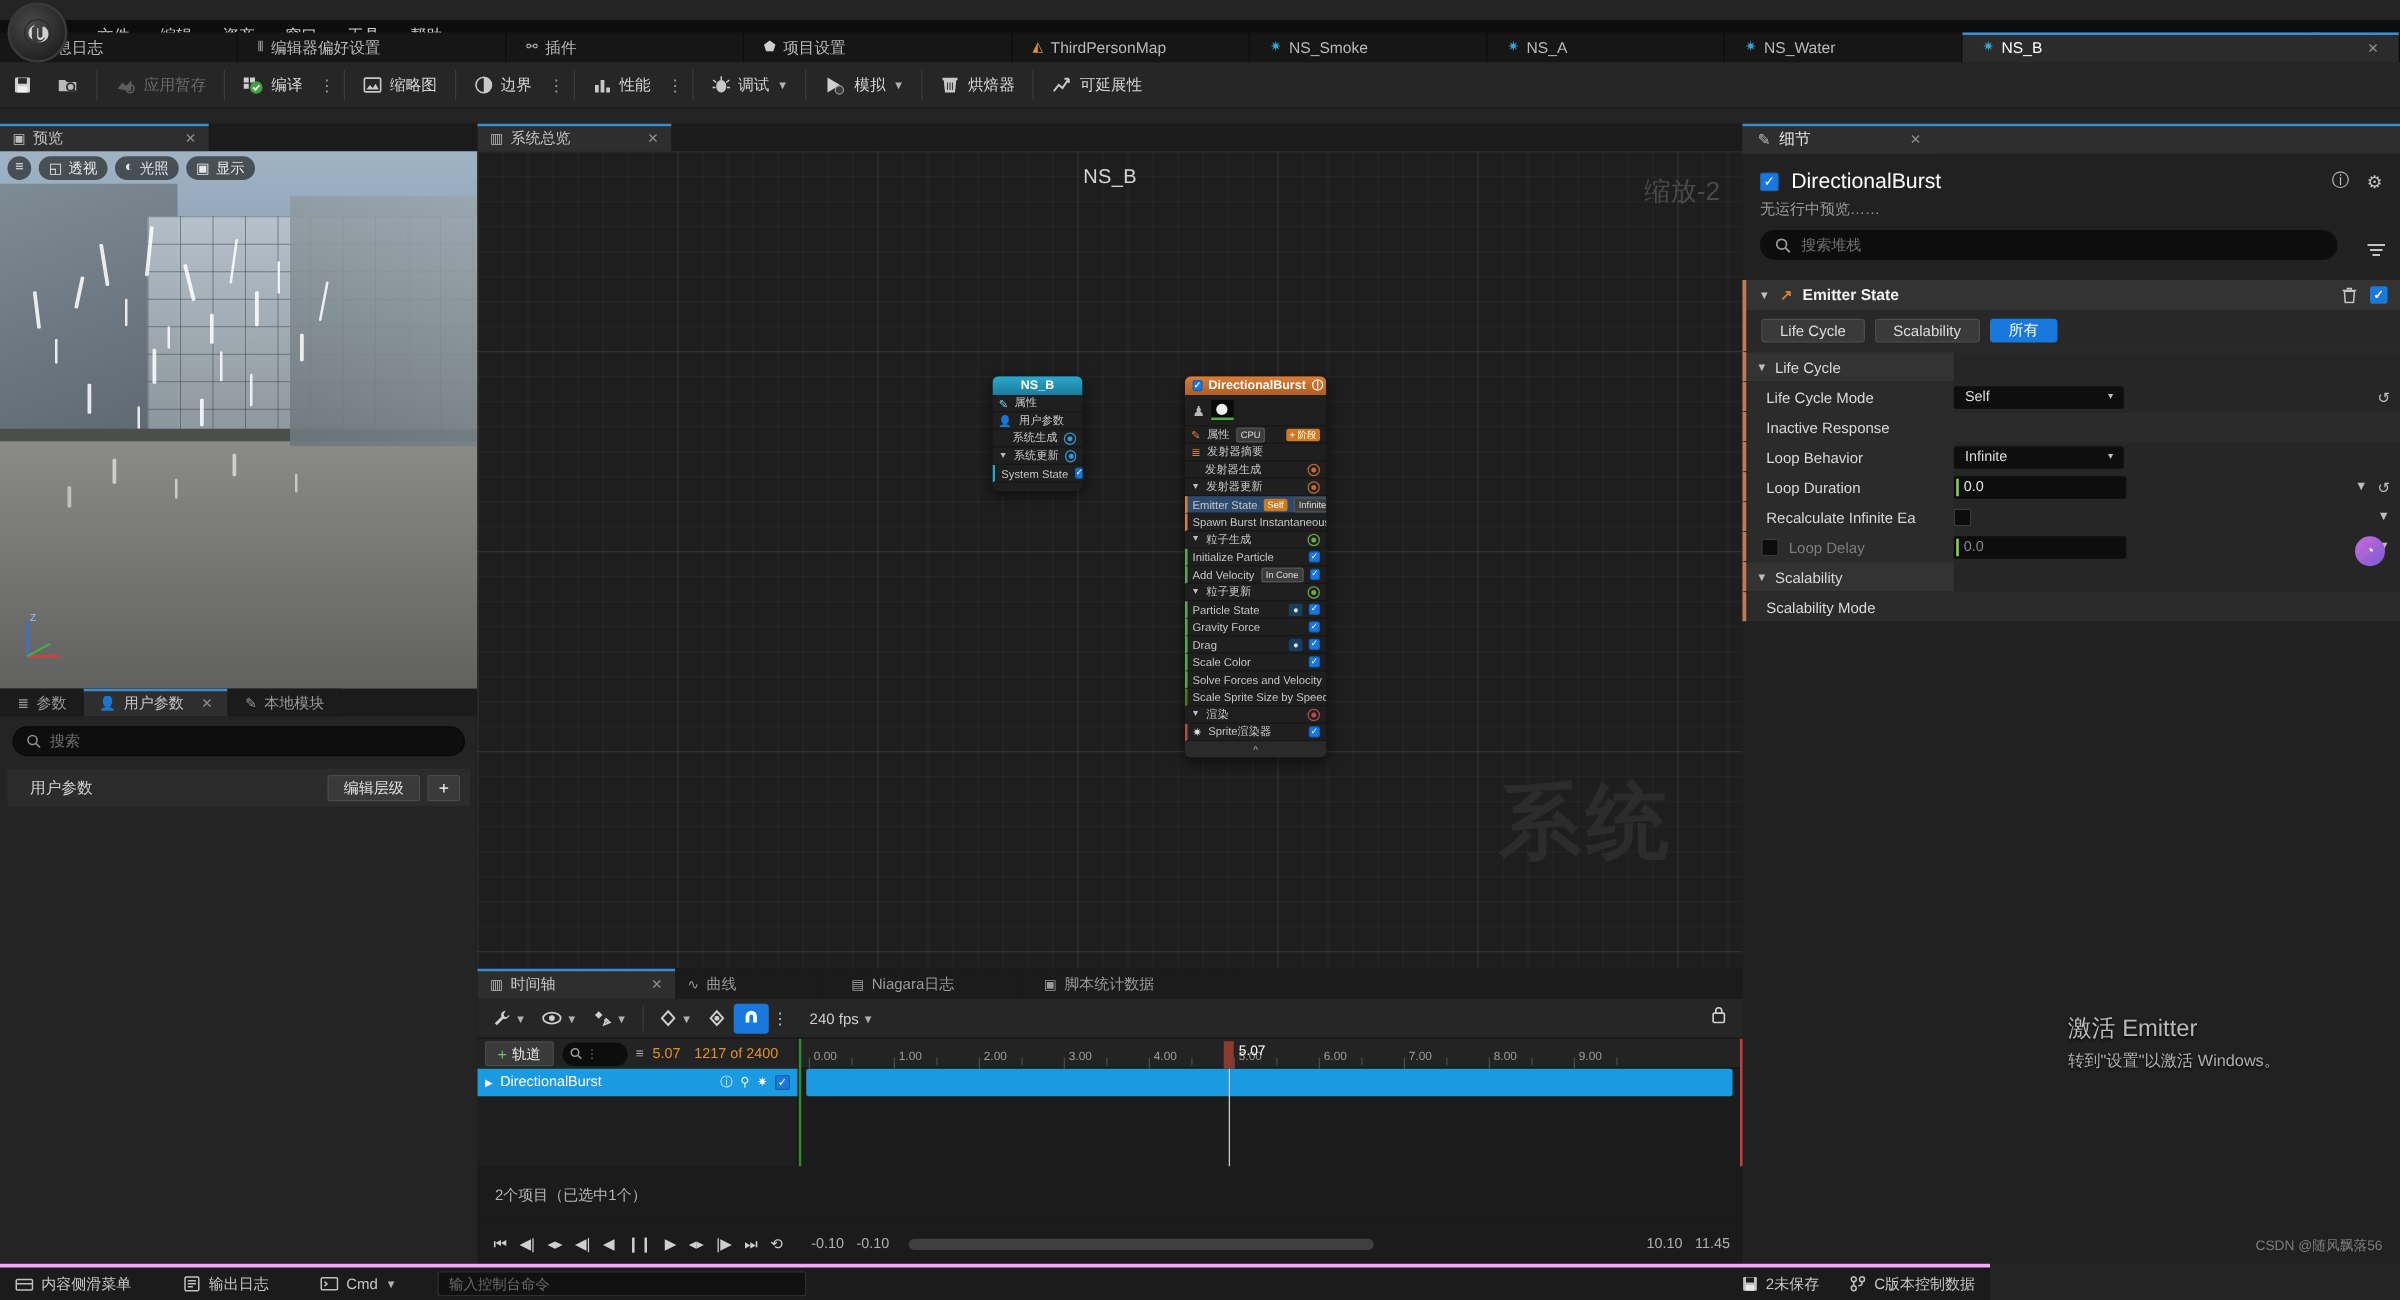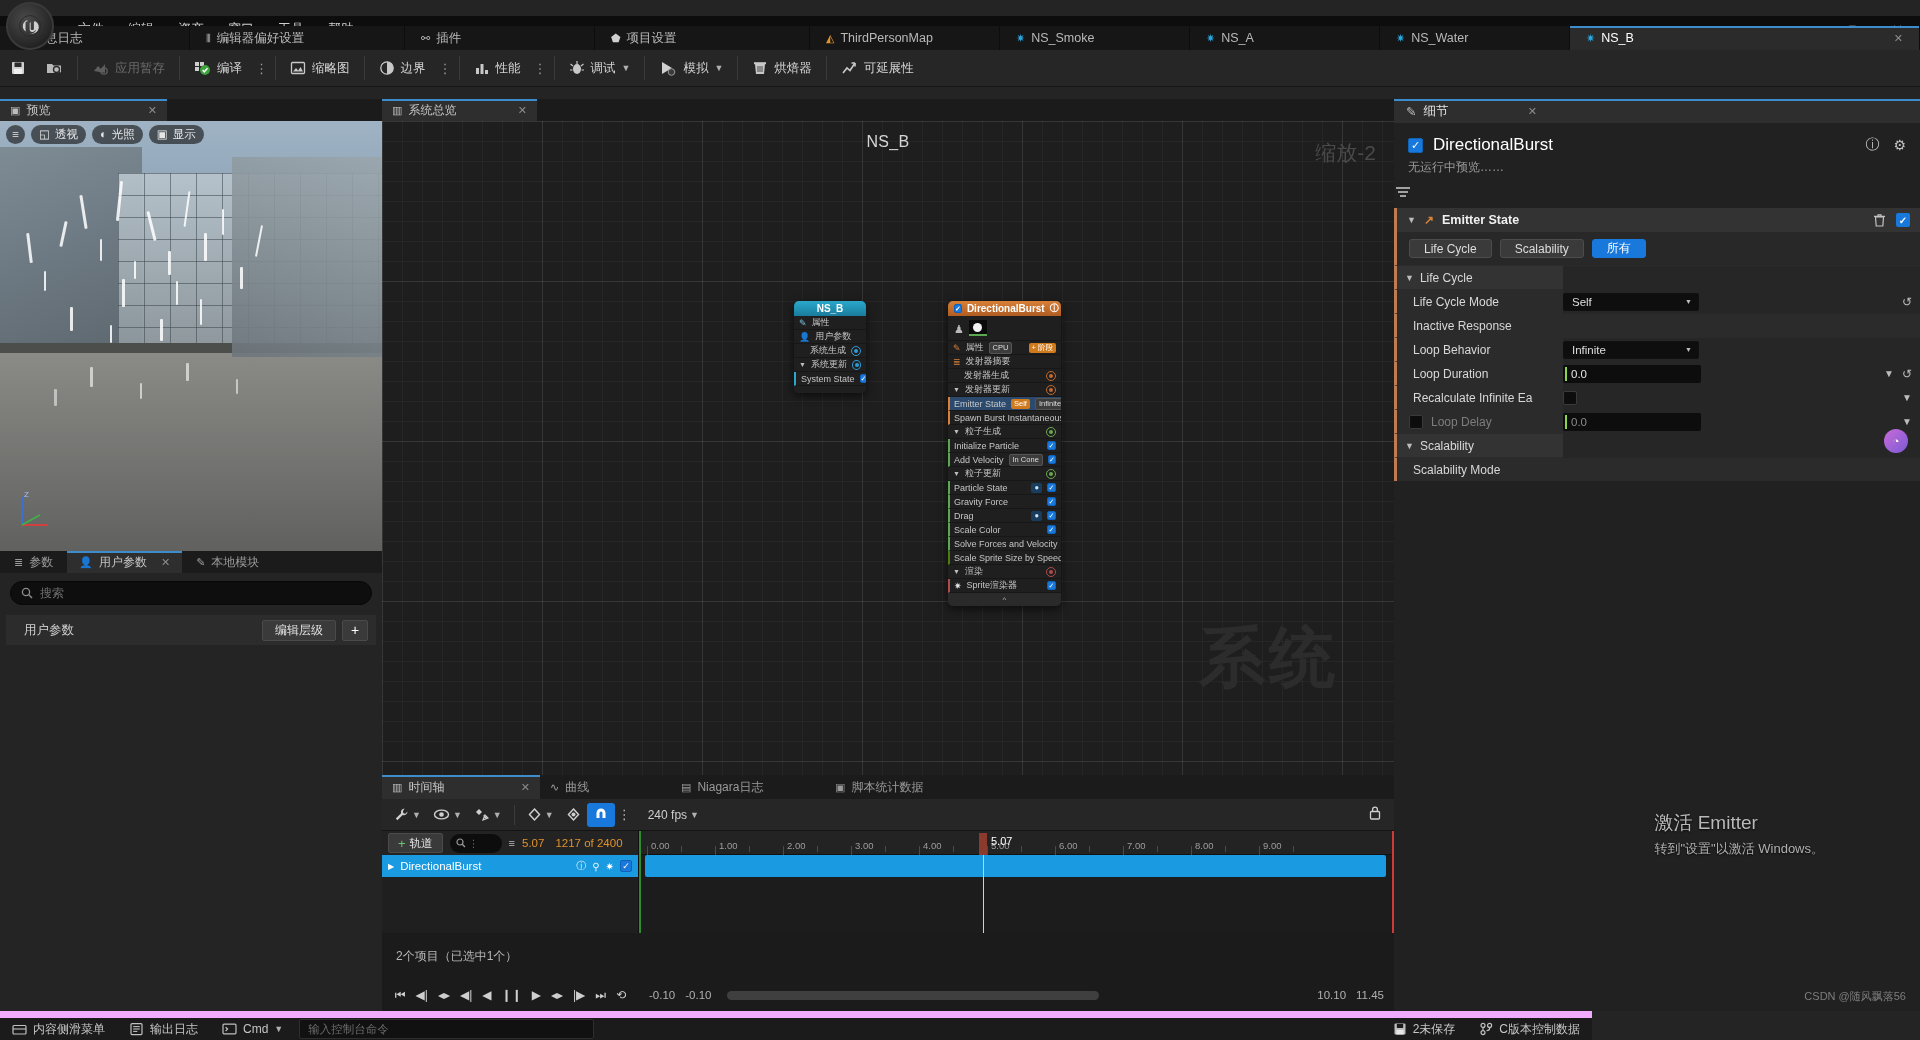--- a/index.html
+++ b/index.html
@@ -251,21 +251,21 @@
   .playhead-cap { position:absolute; width:8px; height:22px; background:#8c3a2e; }
   .playhead-lbl{ position:absolute; font-size:11px; color:#fff; }
   .transport { display:flex; align-items:center; gap:10px; justify-content:center; color:#cfcfcf;
     font-size:12px; }
   .scrub { height:9px; background:#3f3f3f; border-radius:5px; }
   .sel-info { font-size:12px; color:#b7b7b7; padding-left:14px; }
 
   
   .statusbar {
     position:absolute; left:0; bottom:0; width:1592px; height:29px; background:#1b1b1b;
-    display:flex; align-items:center; gap:0; border-top:7px solid #f0abfc;
+    display:flex; align-items:center; gap:17px; border-top:3px solid #f0abfc;
   }
   .sb-btn { display:flex;align-items:center;gap:6px;height:29px;padding:0 12px;font-size:12px;color:#c6c6c6; }
   .cmd-input { width:295px;height:20px;background:#111;border:1px solid #2e2e2e;border-radius:2px;
     display:flex;align-items:center;padding:0 8px;font-size:11.5px;color:#6a6a6a; margin-left:4px;}
   .sb-right { margin-left:auto; display:flex; align-items:center; gap:0; }
 
   .watermark-win {
     position:absolute; right:96px; bottom:182px; color:#b9b9b9; text-align:left;
     text-shadow:0 1px 2px rgba(0,0,0,.8);
   }
@@ -708,20 +708,27 @@
       <span class="chk-lg">✓</span>
       <span class="det-objname">DirectionalBurst</span>
       <span style="margin-left:auto;display:flex;gap:14px;align-items:center">
         <span style="font-size:14px;color:#c3c3c3">ⓘ</span>
         <span style="font-size:14px;color:#c3c3c3">⚙</span>
       </span>
     </div>
     <div class="det-sub">无运行中预览……</div>
 
     <div style="display:flex;align-items:center;gap:8px;padding:0 10px 8px 0">
+      <div class="det-search" style="flex:1">
+        <svg width="13" height="13" viewBox="0 0 13 13">
+          <circle cx="5.3" cy="5.3" r="3.9" fill="none" stroke="#9a9a9a" stroke-width="1.4"></circle>
+          <line x1="8.3" y1="8.3" x2="11.8" y2="11.8" stroke="#9a9a9a" stroke-width="1.5"></line>
+          </svg>
+        <span>搜索堆栈</span>
+      </div>
       <svg width="18" height="16" viewBox="0 0 18 16">
         <line x1="2" y1="4" x2="16" y2="4" stroke="#c4c4c4" stroke-width="1.6"></line>
         <line x1="4" y1="8" x2="14" y2="8" stroke="#c4c4c4" stroke-width="1.6"></line>
         <line x1="6" y1="12" x2="12" y2="12" stroke="#c4c4c4" stroke-width="1.6"></line>
         </svg>
     </div>
 
     <div class="sect-hdr">
       <span class="caret-d" style="font-size:9px">▼</span>
       <span style="color:#d88038;font-size:12px">↗</span>

